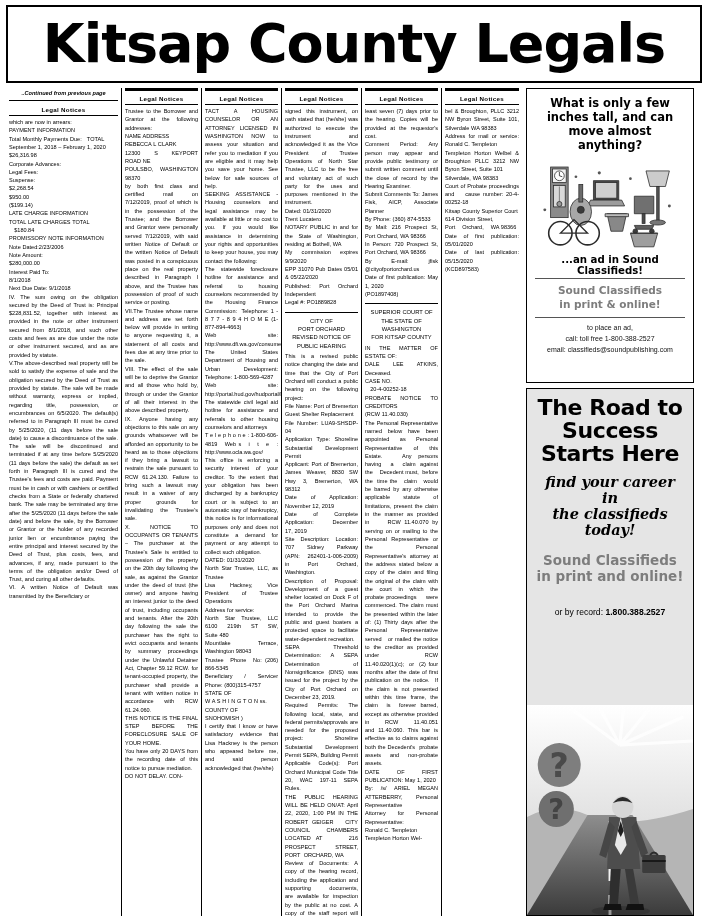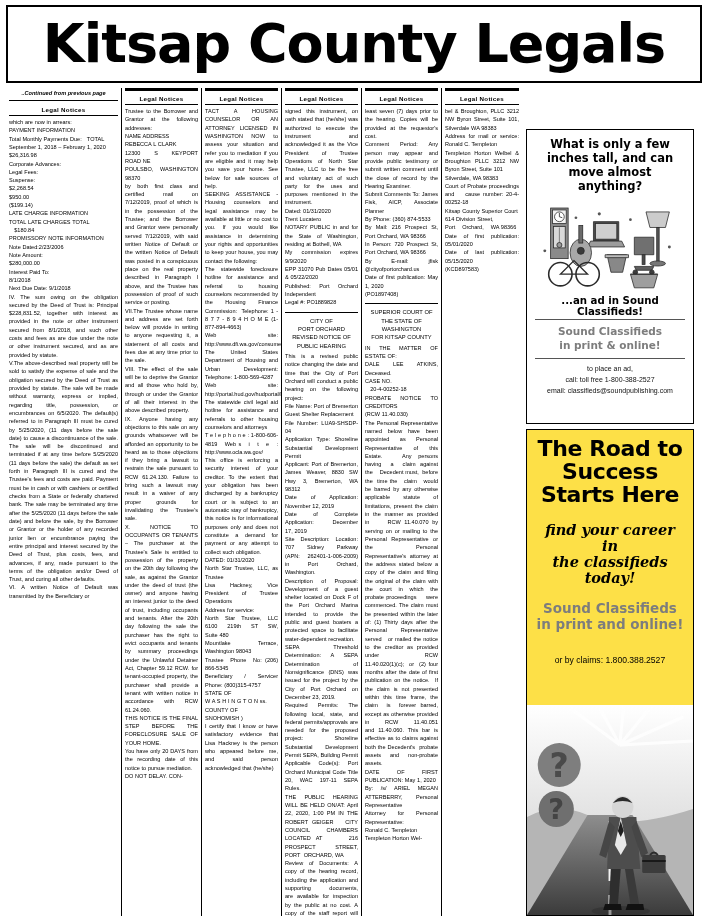--- a/index.html
+++ b/index.html
@@ -116,21 +116,20 @@
     gap: 5px;
   }
 
   
   .ad-classifieds {
     border: 1px solid #000;
     padding: 7px 8px 7px 8px;
     background: #fff;
     height: 295px;
     position: relative;
-    margin-top: 41px;
   }
   .ad-c-head {
     font-family: "DejaVu Sans", sans-serif;
     font-weight: bold;
     font-size: 11.5px;
     line-height: 1.22;
     text-align: center;
     white-space: pre-line;
   }
   .ad-c-art {
@@ -167,21 +166,21 @@
     white-space: pre-line;
     color: #111;
   }
 
   
   .ad-road {
     border: 1px solid #000;
     flex: 1 1 auto;
     position: relative;
     overflow: hidden;
-    background: #fde047;
+    background: #e5e5e5;
     padding: 8px 9px 0 9px;
   }
   .ad-r-head {
     font-family: "DejaVu Sans", sans-serif;
     font-weight: bold;
     font-size: 22px;
     line-height: 1.04;
     text-align: center;
     white-space: pre-line;
     letter-spacing: -.4px;
@@ -189,21 +188,21 @@
     z-index: 4;
   }
   .ad-r-sub {
     font-family: "DejaVu Serif", serif;
     font-style: italic;
     font-weight: bold;
     font-size: 14.5px;
     line-height: 1.12;
     text-align: center;
     white-space: pre-line;
-    margin-top: 15px;
+    margin-top: 8px;
     position: relative;
     z-index: 4;
   }
   .ad-r-brand {
     font-family: "DejaVu Sans", sans-serif;
     font-weight: bold;
     font-size: 13.5px;
     line-height: 1.22;
     text-align: center;
     color: #7d7d7d;
@@ -214,21 +213,21 @@
   }
   .ad-r-body {
     font-size: 8.6px;
     line-height: 1.52;
     text-align: center;
     white-space: pre-line;
     margin-top: 8px;
     position: relative;
     z-index: 4;
   }
-  .ad-r-body b { font-weight: normal; }
+  .ad-r-body b { font-weight: bold; }
   .ad-r-art {
     position: absolute;
     left: 0; right: 0; bottom: 0;
     height: 210px;
     z-index: 1;
   }
 </style>
 </head>
 <body>
 
@@ -458,21 +457,21 @@
 email: classifieds@soundpublishing.com</div>
       </div>
 
       <div class="ad-road">
         <div class="ad-r-head">The Road to Success
 Starts Here</div>
         <div class="ad-r-sub">find your career in
 the classifieds today!</div>
         <div class="ad-r-brand">Sound Classifieds
 in print and online!</div>
-        <div class="ad-r-body"><br><span>or by claims: </span><b>1.800.388.2527</b></div>
+        <div class="ad-r-body"><br><span>or by record: </span><b>1.800.388.2527</b></div>
 
         <div class="ad-r-art">
           <svg viewBox="0 0 170 210" width="100%" height="100%" preserveAspectRatio="none">
             <defs>
               <linearGradient id="sky" x1="0" y1="0" x2="0" y2="1">
                 <stop offset="0%" stop-color="#ffffff"></stop>
                 <stop offset="100%" stop-color="#c9c9c9"></stop>
               </linearGradient>
               <linearGradient id="roadg" x1="0" y1="0" x2="0" y2="1">
                 <stop offset="0%" stop-color="#8e8e8e"></stop>

